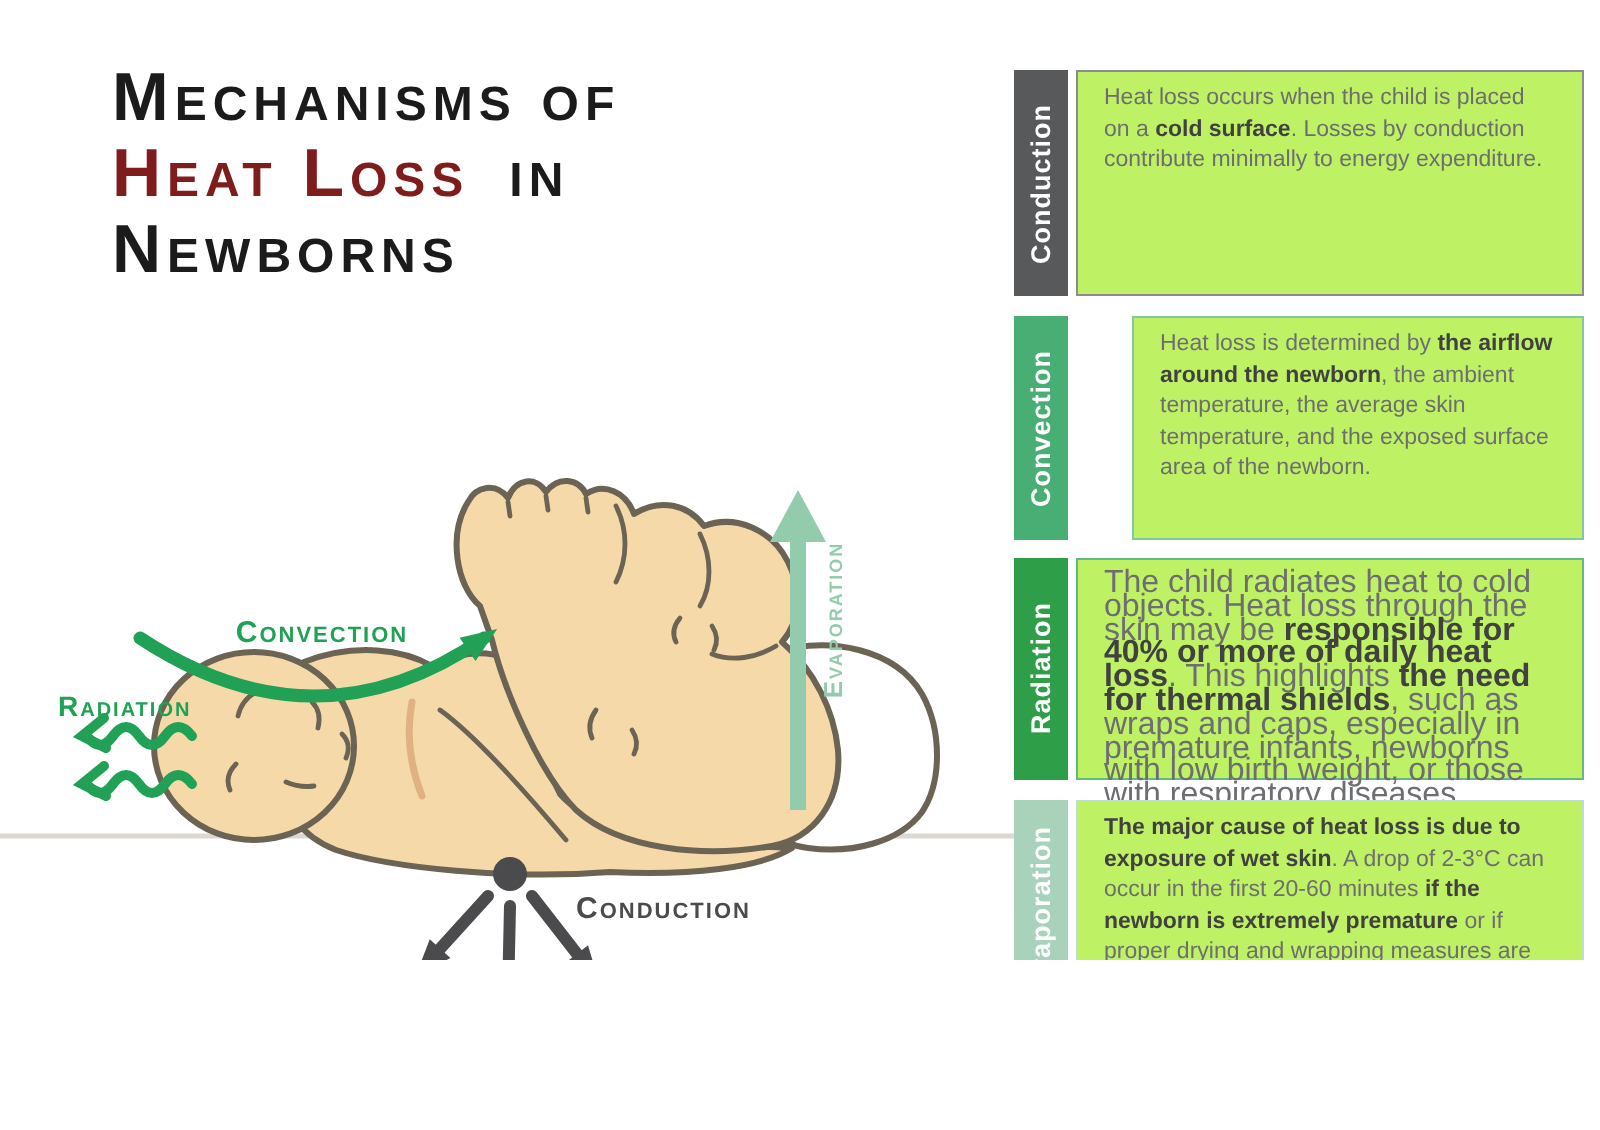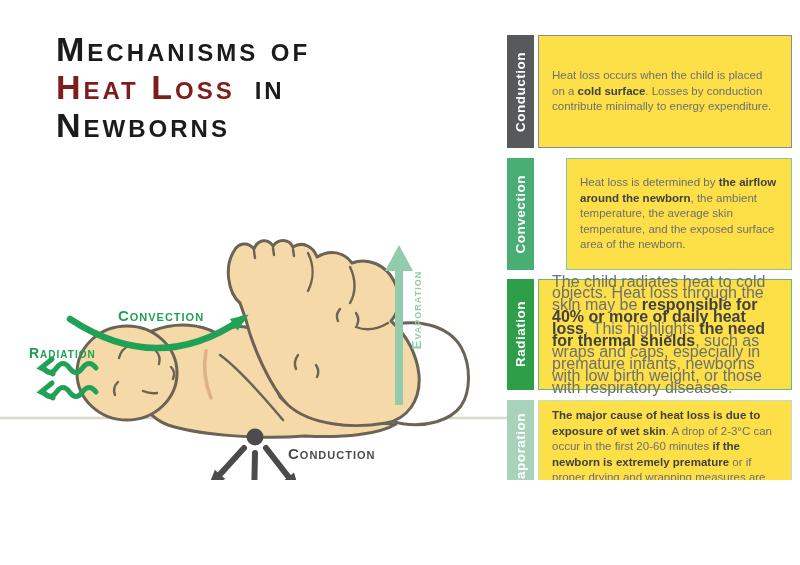--- a/index.html
+++ b/index.html
@@ -10,22 +10,22 @@
   .title{position:absolute;left:56px;top:30px;font-weight:bold;font-variant:small-caps;
          font-size:34px;line-height:38px;letter-spacing:3px;color:#1b1b1b;}
   .title .green{color:#7f1d1d;}
   .title .gap{margin-left:20px;}
 
   
   .panel{position:absolute;left:507px;width:285px;display:flex;}
   .panel .tab{width:27px;flex:0 0 27px;display:flex;align-items:center;justify-content:center;}
   .panel .tab-label{writing-mode:vertical-rl;transform:rotate(180deg);color:#ffffff;
         font-weight:bold;font-size:13.5px;letter-spacing:0.5px;white-space:nowrap;}
-  .panel .box{margin-left:4px;flex:1;background:#fde047;border:1px solid #888;
-        display:flex;align-items:center;padding:6px 13px;box-sizing:border-box;}
+  .panel .box{margin-left:4px;flex:1;background:#bef264;border:1px solid #888;
+        display:flex;align-items:flex-start;padding:6px 13px;box-sizing:border-box;}
   .panel .body-text{margin:0;font-size:11.5px;line-height:15.5px;color:#6d6e71;}
   .panel .body-text .b{font-weight:bold;color:#414042;}
   .panel.dense .body-text{font-size:16px;line-height:11.8px;}
 
   
   .ill-label{font-family:"Liberation Sans",sans-serif;font-weight:bold;
              font-variant:small-caps;letter-spacing:1px;}
 
   
   .logo{position:absolute;left:36px;top:506px;}

